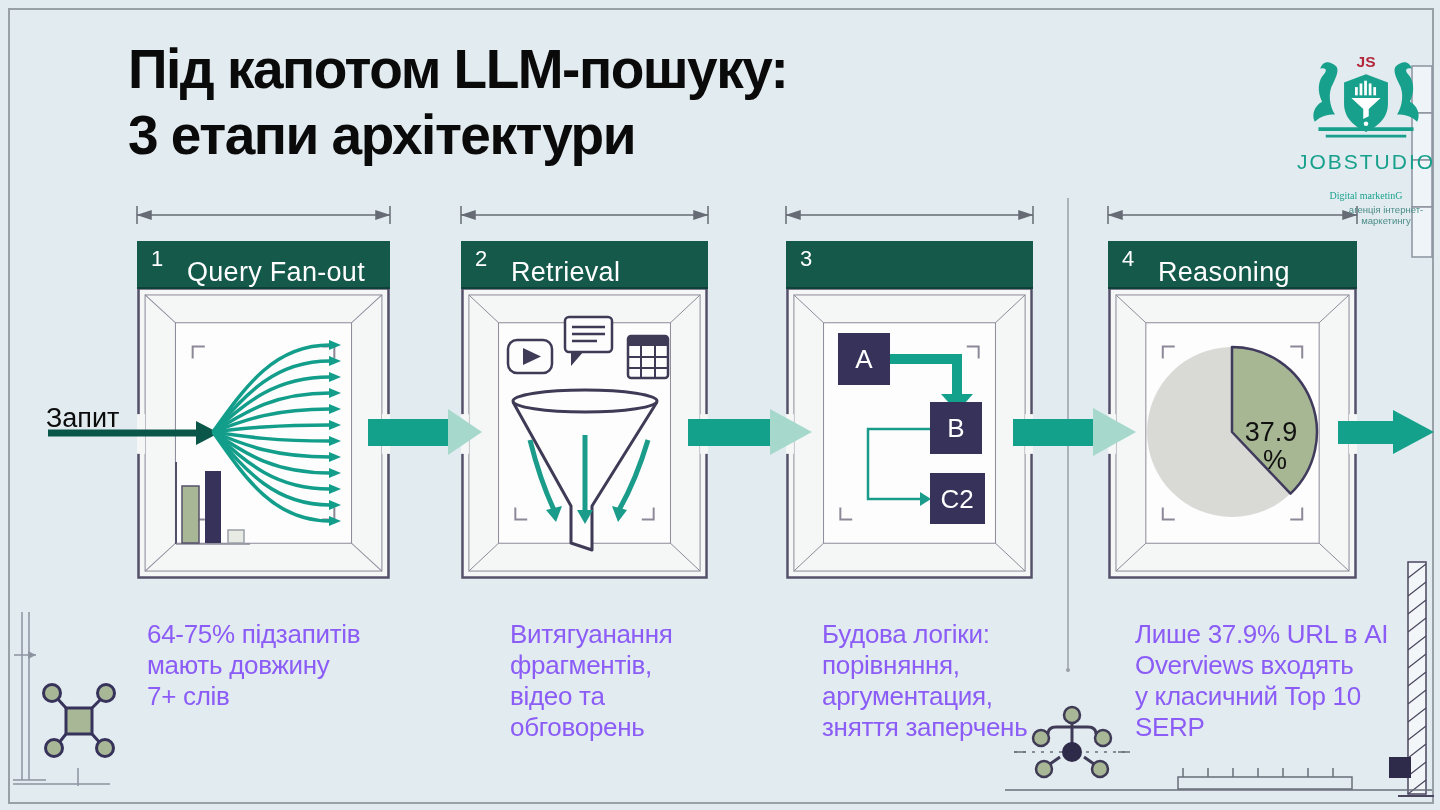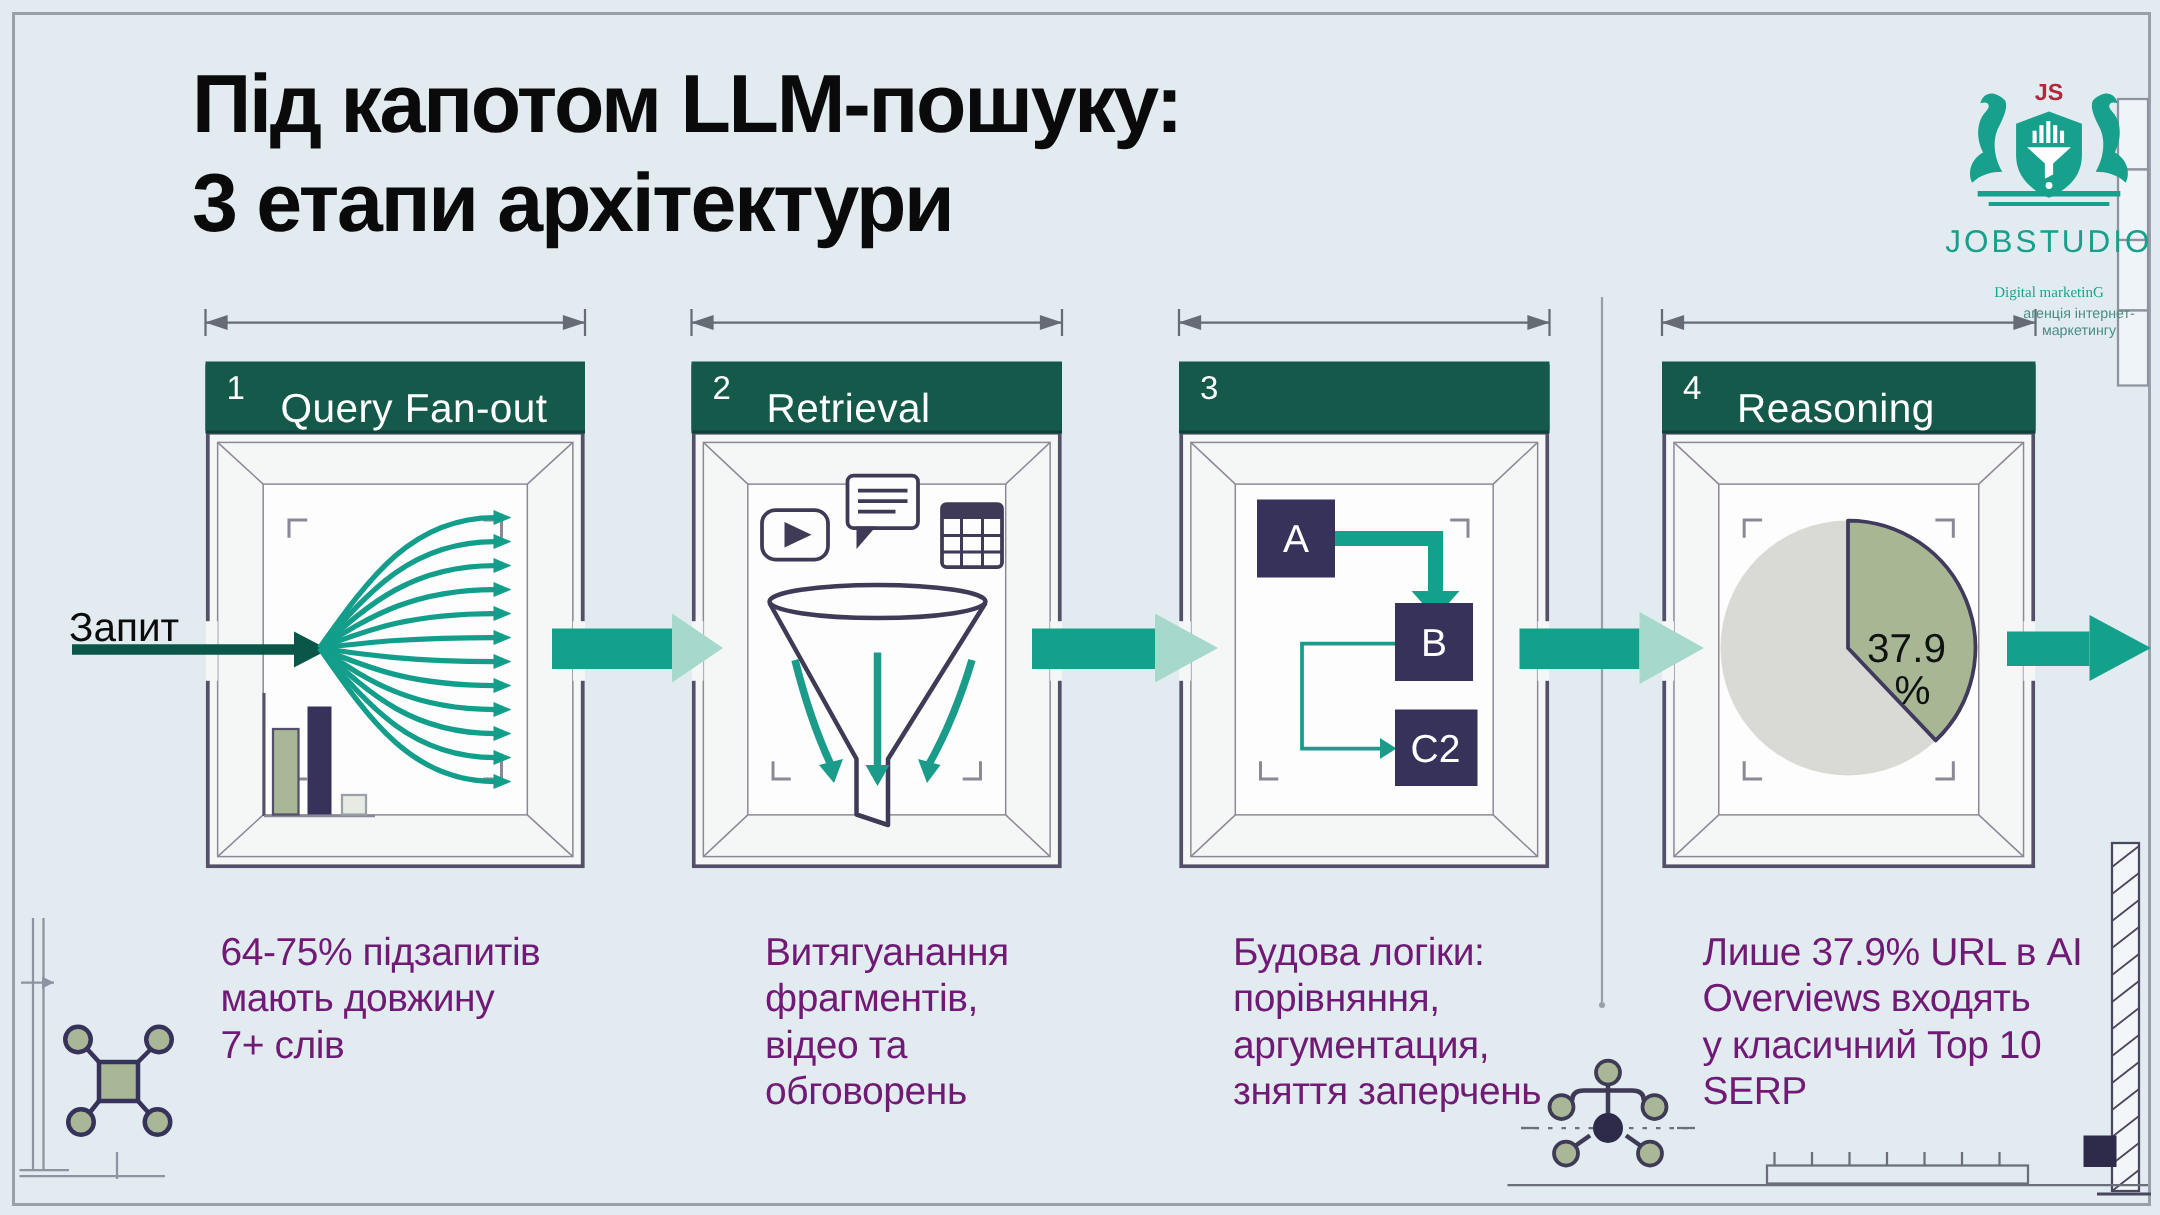--- a/index.html
+++ b/index.html
@@ -41,21 +41,21 @@
     position:absolute; left:14px; top:5px; font-size:22px; font-weight:400;
   }
   .stage-title{
     position:absolute; left:50px; top:0; height:62px; display:flex; align-items:center;
     font-size:27px; font-weight:500; letter-spacing:.3px;
   }
 
   .stage-desc{
     position:absolute; top:619px; width:262px;
     font-size:26px; line-height:31px; letter-spacing:-.3px;
-    white-space:pre-line; color:#701a75;
+    white-space:pre-line; color:#8b5cf6;
   }
   .entry-label{
     position:absolute; left:46px; top:403px; font-size:27px; color:#0c0c0c;
   }
 </style>
 </head>
 <body>
 
 <div class="canvas">
 

